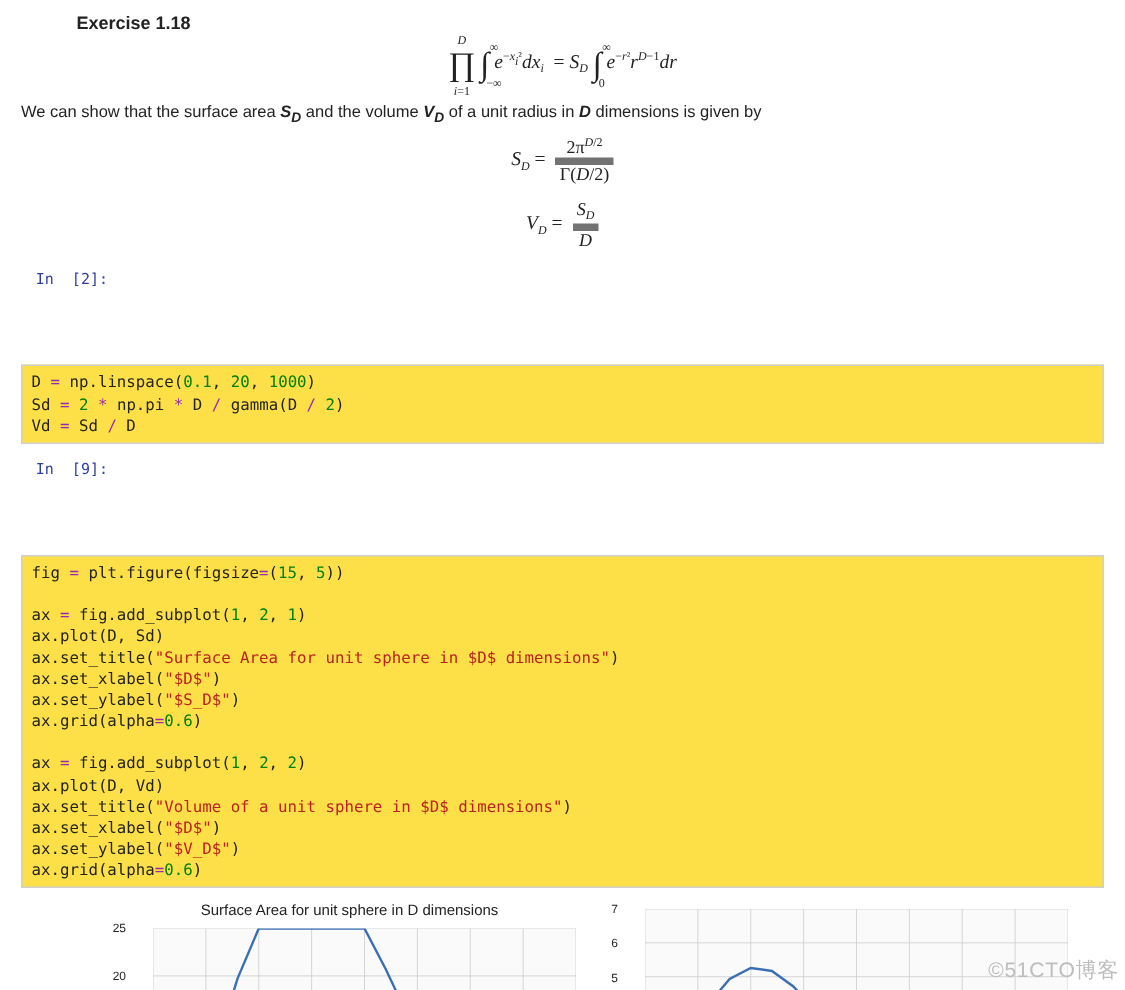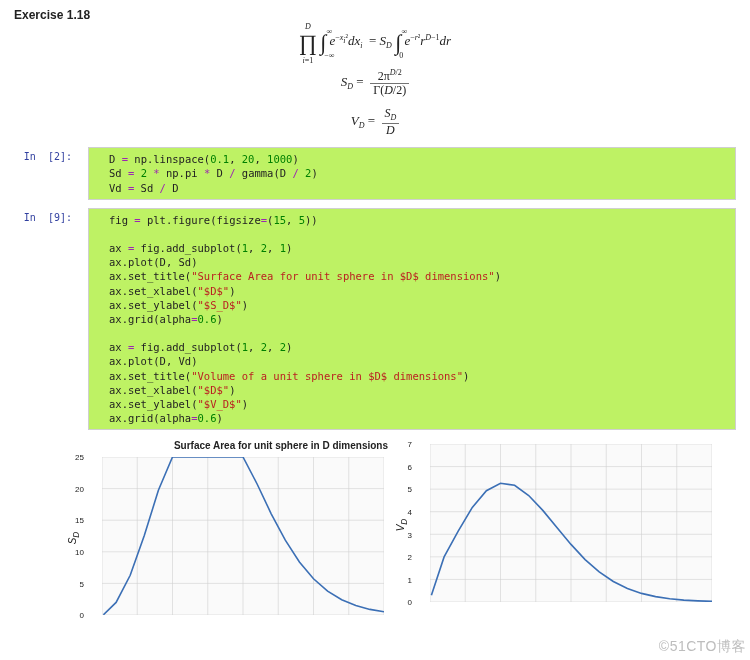--- a/index.html
+++ b/index.html
@@ -11,20 +11,21 @@
     color: #222;
     width: 750px;
   }
   .page {
     padding: 8px 14px 6px 14px;
   }
   .title {
     font-weight: 700;
     font-size: 12px;
     margin-bottom: 6px;
+    margin-left: 37px;
   }
   .para {
     font-size: 11px;
     margin: 4px 0 8px 0;
   }
   .eq {
     text-align: center;
     font-family: "Times New Roman", Times, serif;
     font-size: 13px;
     margin: 6px 0 10px 0;
@@ -61,73 +62,73 @@
   .eq .sup { font-size: 8px; vertical-align: 5px; }
   .frac {
     display: inline-block;
     text-align: center;
     vertical-align: middle;
     line-height: 1.1;
     font-size: 12px;
   }
   .frac .num {
     display: block;
-    border-bottom: 1px solid #737373;
+    border-bottom: 5px solid #737373;
     padding: 0 3px;
   }
   .frac .den {
     display: block;
     padding: 0 3px;
   }
   .bi { font-style: italic; font-weight: 700; }
 
   .cell {
     margin-top: 8px;
     display: flex;
-    gap: 16px;
+    gap: 4px;
+    flex-direction: column;
   }
   .prompt {
     width: 58px;
     flex: 0 0 58px;
     text-align: right;
     font-family: "Menlo","Consolas","DejaVu Sans Mono",monospace;
     font-size: 10px;
     color: #303f9f;
     padding-top: 4px;
   }
   .codebox {
     flex: 1;
     border: 1px solid #cfcfcf;
-    background: #bef264;
-    padding: 4px 20px;
+    background: #fde047;
+    padding: 4px 6px;
     font-family: "Menlo","Consolas","DejaVu Sans Mono",monospace;
     font-size: 10.5px;
     line-height: 1.35;
     white-space: pre;
     overflow: hidden;
   }
   .codebox .num { color: #008000; }
   .codebox .op  { color: #9c27b0; }
   .codebox .str { color: #ba2121; }
 
   
   .plots {
     display: flex;
     gap: 18px;
     padding: 10px 0 2px 64px;
   }
   .chartwrap {
     width: 310px;
   }
   .ctitle {
-    text-align: right;
+    text-align: center;
     font-size: 10px;
     margin-bottom: 2px;
     font-family: Arial, sans-serif;
-    font-weight: bold;
   }
   .plot {
     position: relative;
     width: 310px;
     height: 170px;
   }
   .ylab {
     position: absolute;
     left: -4px;
     top: 50%;
@@ -181,20 +182,23 @@
 
   <div class="eq">
     <span class="bigop">∏<span class="limt top"><i>D</i></span><span class="limt bot"><i>i</i>=1</span></span>
     <span class="intwrap">∫<span class="ilim top">∞</span><span class="ilim bot">−∞</span></span>
     <i>e</i><span class="sup">−<i>x</i><span class="sub"><i>i</i></span><span>²</span></span><i>dx</i><span class="sub"><i>i</i></span>
     &nbsp;=&nbsp;<i>S</i><span class="sub"><i>D</i></span>
     <span class="intwrap">∫<span class="ilim top">∞</span><span class="ilim bot">0</span></span>
     <i>e</i><span class="sup">−<i>r</i>²</span><i>r</i><span class="sup"><i>D</i>−1</span><i>dr</i>
   </div>
 
+  <div class="para">
+    We can show that the surface area <span class="bi">S<sub>D</sub></span> and the volume <span class="bi">V<sub>D</sub></span> of a unit radius in <span class="bi">D</span> dimensions is given by
+  </div>
 
   <div class="eq">
     <i>S</i><span class="sub"><i>D</i></span>&nbsp;=&nbsp;
     <span class="frac"><span class="num">2π<span class="sup"><i>D</i>/2</span></span><span class="den">Γ(<i>D</i>/2)</span></span>
   </div>
   <div class="eq">
     <i>V</i><span class="sub"><i>D</i></span>&nbsp;=&nbsp;
     <span class="frac"><span class="num"><i>S</i><span class="sub"><i>D</i></span></span><span class="den"><i>D</i></span></span>
   </div>
 

